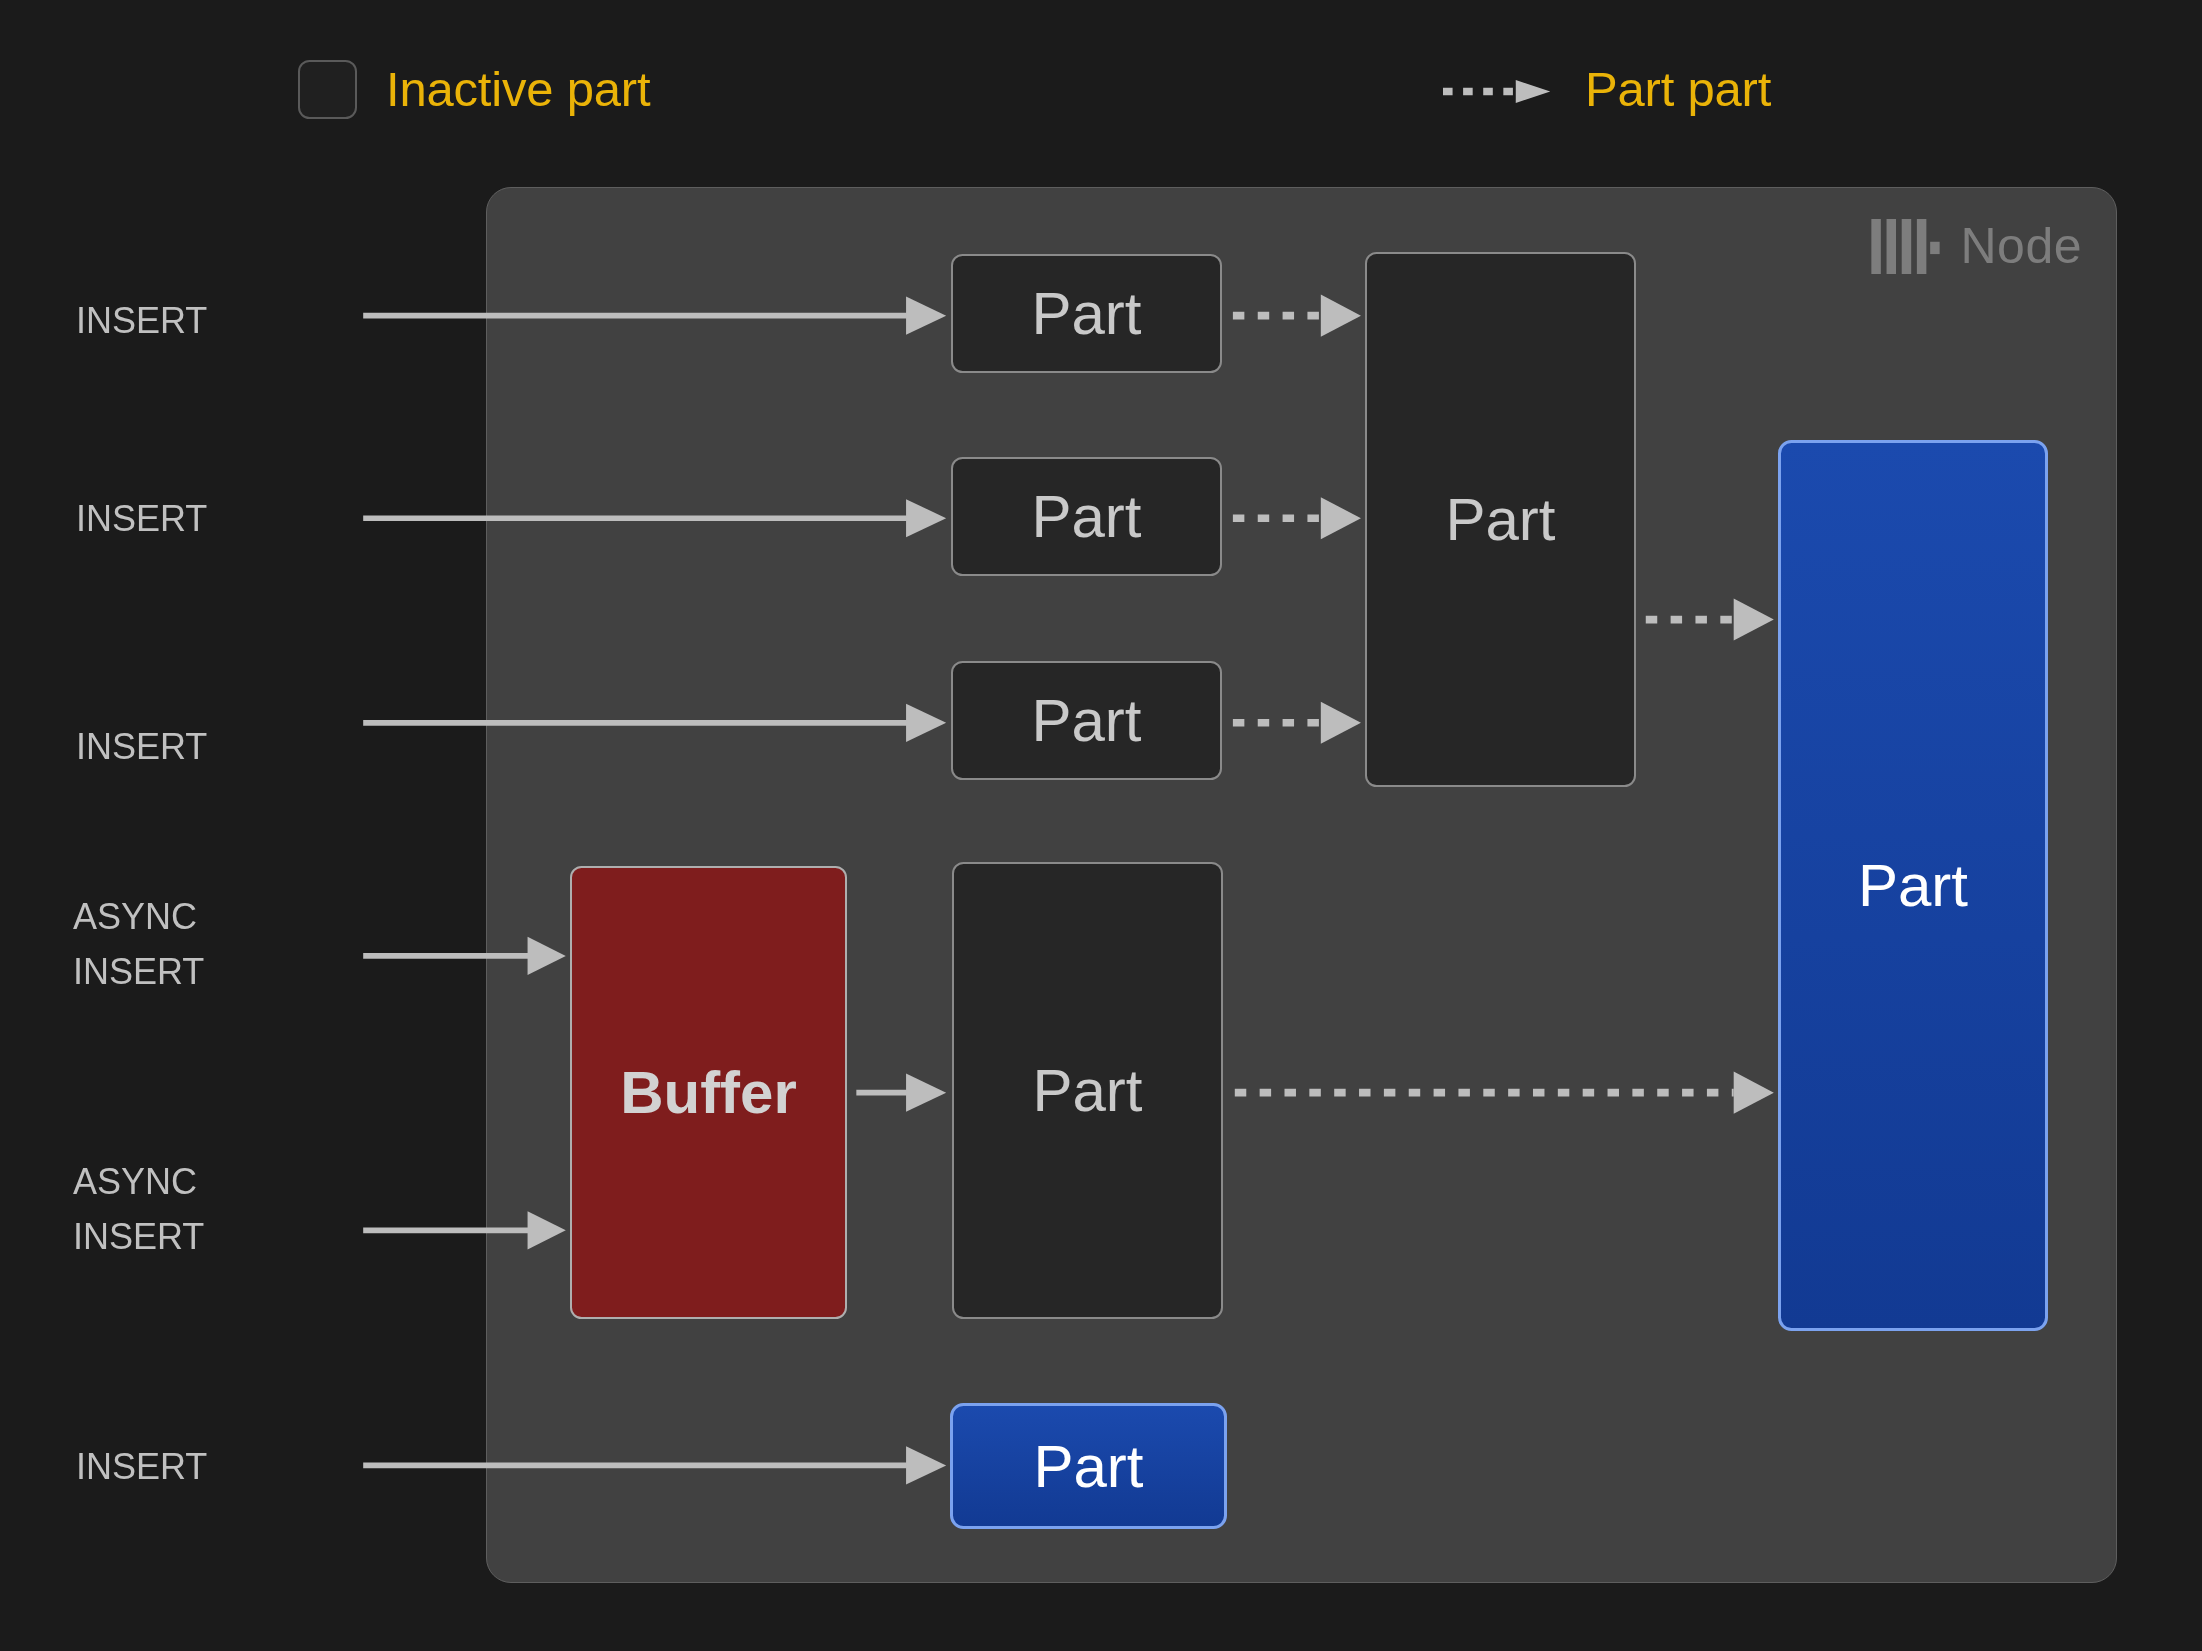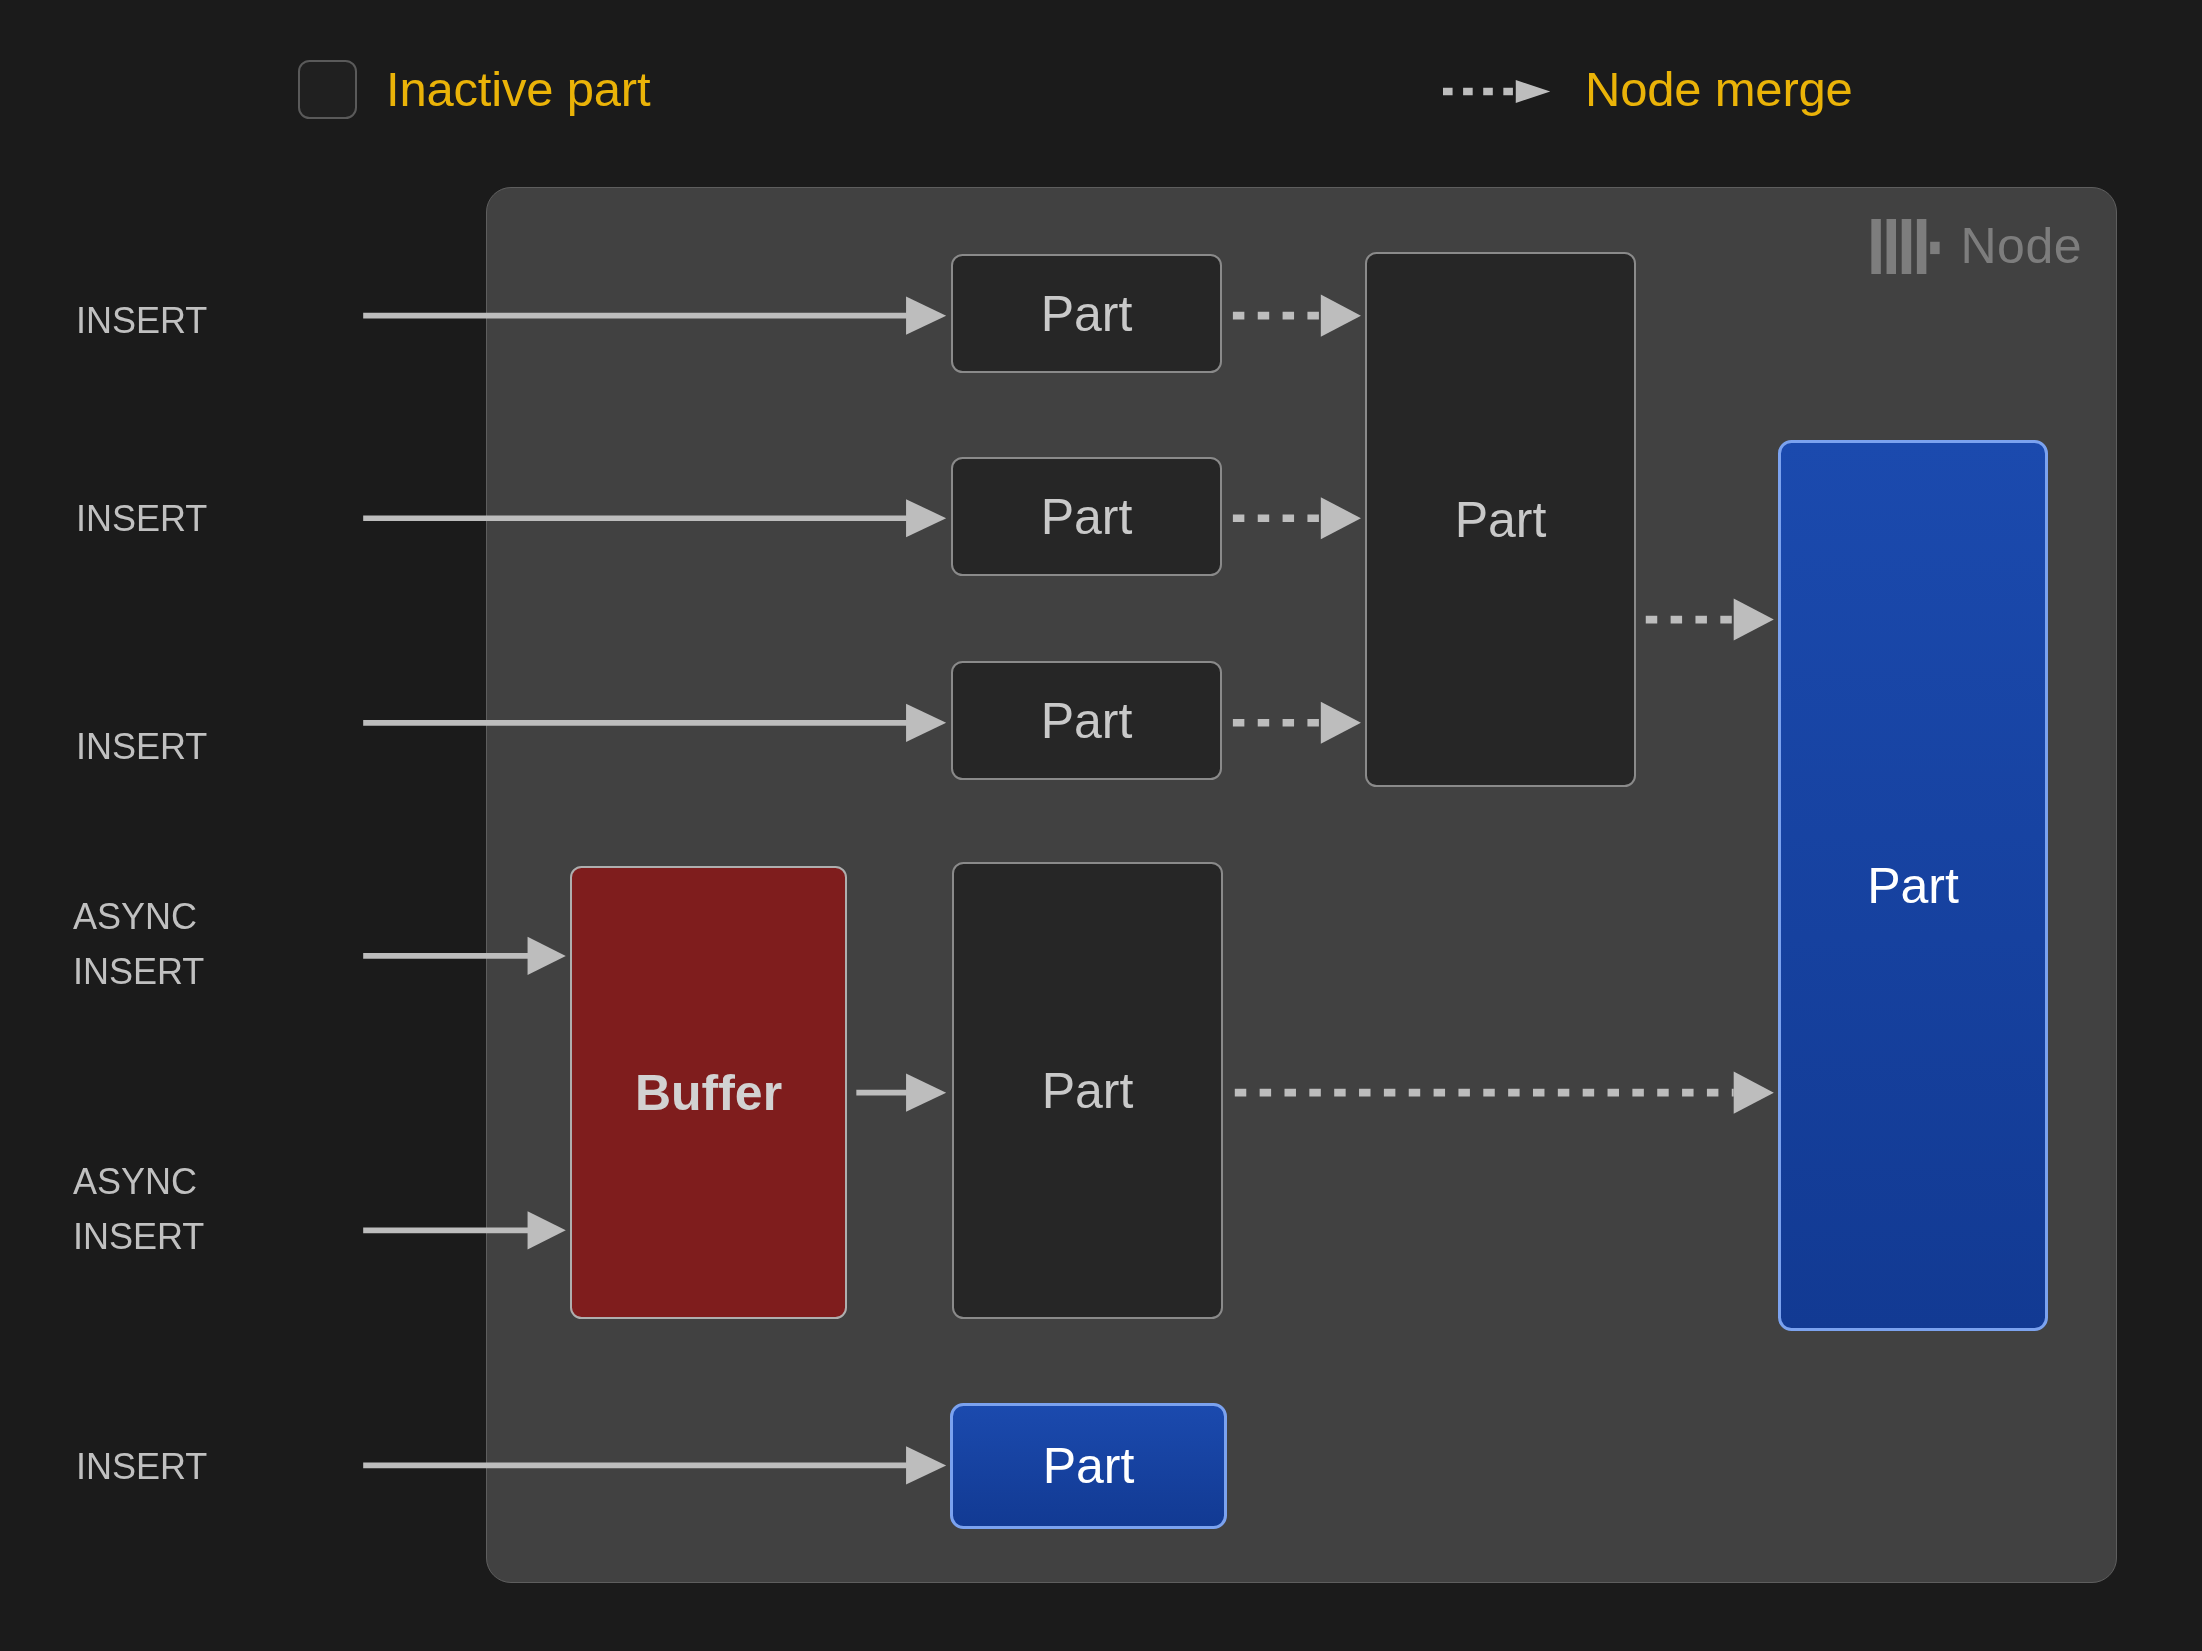--- a/index.html
+++ b/index.html
@@ -88,21 +88,21 @@
   
   .box {
     position: absolute;
     box-sizing: border-box;
     display: flex;
     align-items: center;
     justify-content: center;
     border-radius: 11.5px;
   }
   .box-label {
-    font-size: 50px;
+    font-size: 60px;
     white-space: nowrap;
   }
   .box.inactive {
     background: #262626;
     border: 2.9px solid #8a8a8a;
   }
   .box.inactive .box-label { color: #c9c9c9; }
 
   .box.active {
     background: linear-gradient(180deg, #1b4aae 0%, #123a93 100%);
@@ -151,21 +151,21 @@
     </div>
 
 
     <div class="legend-item" style="left:1443px;">
       <span class="legend-dash">
         <svg width="113" height="23" viewBox="0 0 118 24">
           <line x1="0" y1="12" x2="78" y2="12" stroke="#bdbdbd" stroke-width="8" stroke-dasharray="10 11"></line>
           <polygon points="76,0 112,12 76,24" fill="#bdbdbd"></polygon>
         </svg>
       </span>
-      <span class="legend-label">Node merge</span>
+      <span class="legend-label">Part part</span>
     </div>
   </div>
 
   <div id="node-panel">
     <div id="node-badge">
       <span>
         <svg id="node-logo" width="69" height="55" viewBox="0 0 72 58">
           <rect x="0" y="0" width="10" height="58" fill="#7d7d7d"></rect>
           <rect x="16" y="0" width="10" height="58" fill="#7d7d7d"></rect>
           <rect x="32" y="0" width="10" height="58" fill="#7d7d7d"></rect>

